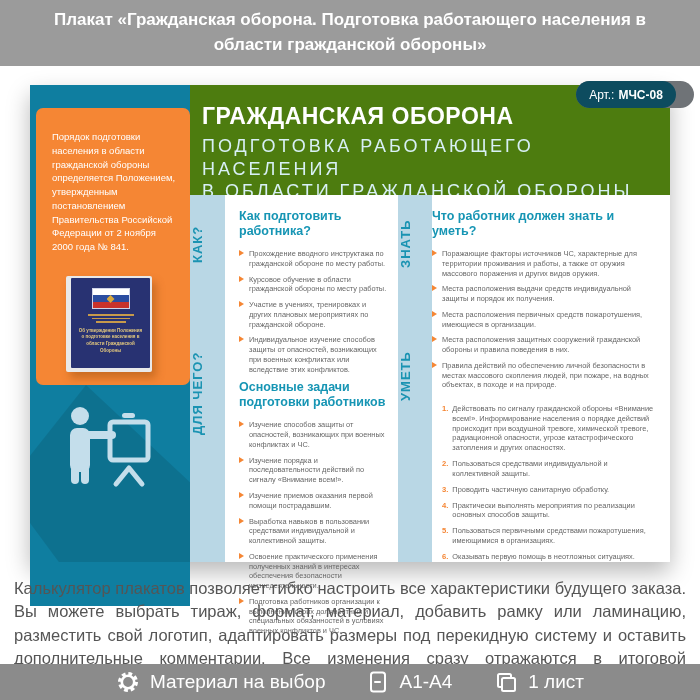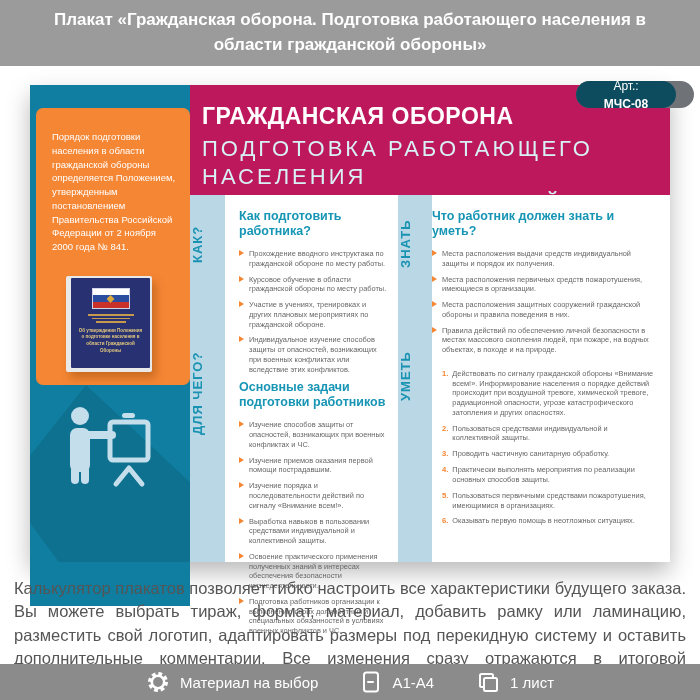--- a/index.html
+++ b/index.html
@@ -11,31 +11,31 @@
   .topbar { position:absolute; left:0; top:0; width:700px; height:66px; background:#9b9b9b;
             display:flex; align-items:center; justify-content:center; }
   .topbar-title { color:#fff; font-size:17px; font-weight:bold; text-align:center;
                   line-height:1.45; max-width:600px; }
 
   
   .badge { position:absolute; left:576px; top:81px; width:118px; height:27px;
            background:#6f7377; border-radius:14px; }
   .badge-inner { position:absolute; left:0; top:0; height:27px; width:100px; background:#0d4c5f;
                  border-radius:14px; display:flex; align-items:center; justify-content:center;
-                 gap:4px; color:#fff; font-size:12px;flex-direction:column; }
+                 gap:4px; color:#fff; font-size:12px; }
   .badge-code { font-weight:bold; }
 
   
   .poster { position:absolute; left:30px; top:85px; width:640px; height:477px; background:#fff;
             box-shadow:0 10px 22px rgba(0,0,0,0.28); }
-  .poster-header { position:absolute; left:0; top:0; width:640px; height:110px; background:#be185d;text-decoration:underline; }
+  .poster-header { position:absolute; left:0; top:0; width:640px; height:110px; background:#4d7c0f;text-decoration:underline; }
   .poster-title { position:absolute; left:172px; top:18px; color:#fff; font-weight:bold;
                   font-size:23px; letter-spacing:0.5px; }
   .poster-subtitle { position:absolute; left:172px; top:50px; color:#d8f0f6; font-weight:300;
-                     font-size:22px; letter-spacing:3px; line-height:1.25; }
+                     font-size:18px; letter-spacing:3px; line-height:1.25; }
 
   .sidebar { position:absolute; left:0; top:0; width:160px; height:521px; background:#0f7ea0; overflow:hidden; }
   .sidebar-shadow { position:absolute; left:0; top:300px; width:160px; height:177px;
                     background:rgba(0,0,0,0.10);
                     clip-path:polygon(35% 0, 100% 55%, 100% 100%, 18% 100%, 0 78%, 0 40%); }
   .orange-box { position:absolute; left:6px; top:23px; width:154px; height:277px; background:#f58634;
                 border-radius:7px; }
   .orange-note { padding:22px 14px 0 16px; color:#fff; font-size:9.5px; line-height:1.45; }
   .book { position:absolute; left:30px; top:168px; width:86px; height:96px; background:#e9e9e9;
           border-radius:2px; box-shadow:4px 6px 8px rgba(120,60,0,0.35); padding:2px 2px 4px 5px; }
@@ -75,21 +75,21 @@
   .num { color:#f58634; font-weight:bold; font-size:7.6px; line-height:1.32; }
   .able-list { margin-top:14px; margin-left:10px; }
 
   
   .description { position:absolute; left:14px; top:577px; width:672px; color:#555;
                  font-size:16.5px; line-height:1.42; text-align:justify; }
 
   
   .footerbar { position:absolute; left:0; top:664px; width:700px; height:36px; background:#8b8b8b;
                display:flex; align-items:center; justify-content:center; gap:42px; }
-  .footer-item { display:flex; align-items:center; gap:10px; color:#fff; font-size:15px; }
+  .footer-item { display:flex; align-items:center; gap:10px; color:#fff; font-size:19px; }
 </style>
 </head>
 <body>
 
 <div class="page">
 
   <div class="topbar">
     <div class="topbar-title">Плакат «Гражданская оборона. Подготовка работающего населения в области гражданской обороны»</div>
   </div>
 
@@ -164,25 +164,25 @@
           <span class="btext">Индивидуальное изучение способов защиты от опасностей, возникающих при военных конфликтах или вследствие этих конфликтов.</span>
         </div>
 
       <div class="sec-heading second">Основные задачи подготовки работников</div>
       <div class="bullet">
           <span class="arrow"></span>
           <span class="btext">Изучение способов защиты от опасностей, возникающих при военных конфликтах и ЧС.</span>
         </div>
       <div class="bullet">
           <span class="arrow"></span>
+          <span class="btext">Изучение порядка и последовательности действий по сигналу «Внимание всем!».</span>
+        </div>
+      <div class="bullet">
+          <span class="arrow"></span>
           <span class="btext">Изучение приемов оказания первой помощи пострадавшим.</span>
-        </div>
-      <div class="bullet">
-          <span class="arrow"></span>
-          <span class="btext">Изучение порядка и последовательности действий по сигналу «Внимание всем!».</span>
         </div>
       <div class="bullet">
           <span class="arrow"></span>
           <span class="btext">Выработка навыков в пользовании средствами индивидуальной и коллективной защиты.</span>
         </div>
       <div class="bullet">
           <span class="arrow"></span>
           <span class="btext">Освоение практического применения полученных знаний в интересах обеспечения безопасности жизнедеятельности.</span>
         </div>
       <div class="bullet">
@@ -191,20 +191,24 @@
         </div>
     </div>
 
     <div class="label-col c2">
       <div class="vlabel znat">ЗНАТЬ</div>
       <div class="vlabel umet">УМЕТЬ</div>
     </div>
 
     <div class="col col2">
       <div class="sec-heading">Что работник должен знать и уметь?</div>
+      <div class="bullet">
+          <span class="arrow"></span>
+          <span class="btext">Поражающие факторы источников ЧС, характерные для территории проживания и работы, а также от оружия массового поражения и других видов оружия.</span>
+        </div>
       <div class="bullet">
           <span class="arrow"></span>
           <span class="btext">Места расположения выдачи средств индивидуальной защиты и порядок их получения.</span>
         </div>
       <div class="bullet">
           <span class="arrow"></span>
           <span class="btext">Места расположения первичных средств пожаротушения, имеющиеся в организации.</span>
         </div>
       <div class="bullet">
           <span class="arrow"></span>

